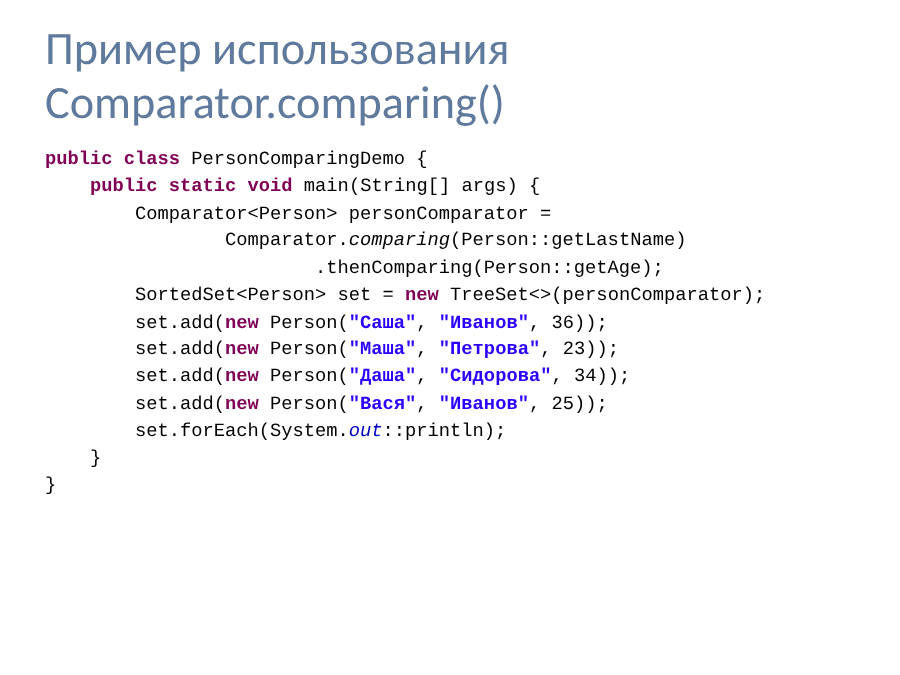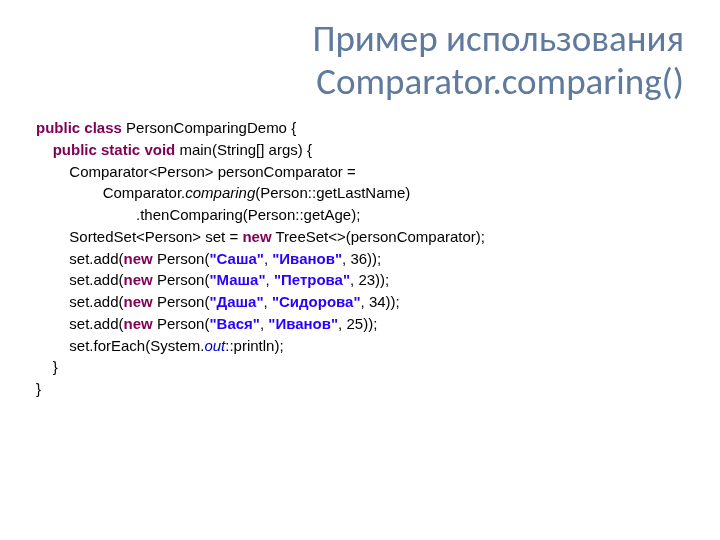--- a/index.html
+++ b/index.html
@@ -11,35 +11,35 @@
     overflow: hidden;
   }
   .slide {
     width: 720px;
     height: 540px;
     box-sizing: border-box;
     padding: 18px 36px 28px 36px;
     position: relative;
   }
   .title-block {
-    text-align: right;
+    text-align: left;
     color: #5f7a9c;
     line-height: 1.15;
     margin-bottom: 14px;
   }
   .title-line1 {
     font-size: 37px;
     font-weight: 400;
   }
   .title-line2 {
     font-size: 37px;
     font-weight: 400;
   }
   .code {
-    font-family: Liberation Sans, sans-serif;
+    font-family: Liberation Mono, monospace;
     font-size: 15px;
     line-height: 1.45;
     color: #000;
     white-space: pre;
   }
   .kw { color: #7f0055; font-weight: bold; }
   .str { color: #2a00ff; font-weight: bold; }
   .num { color: #000; }
   .sfield { color: #0000c0; font-style: italic; }
   .smethod { font-style: italic; }

